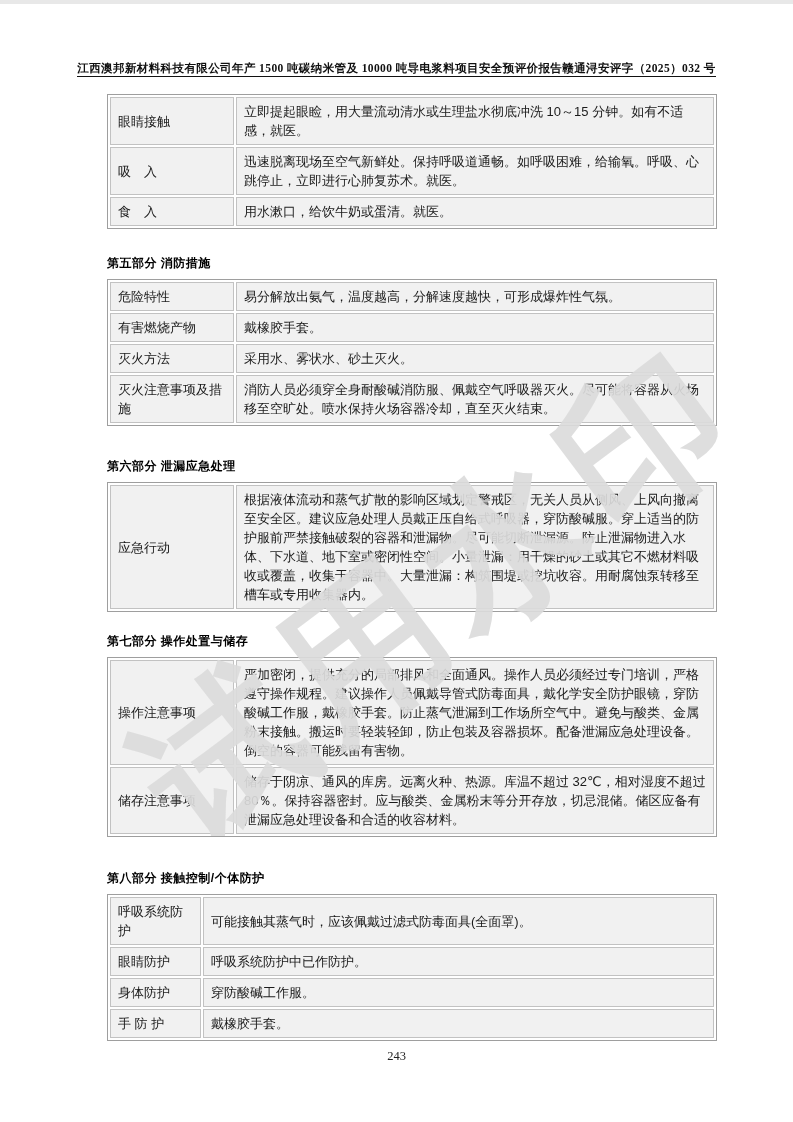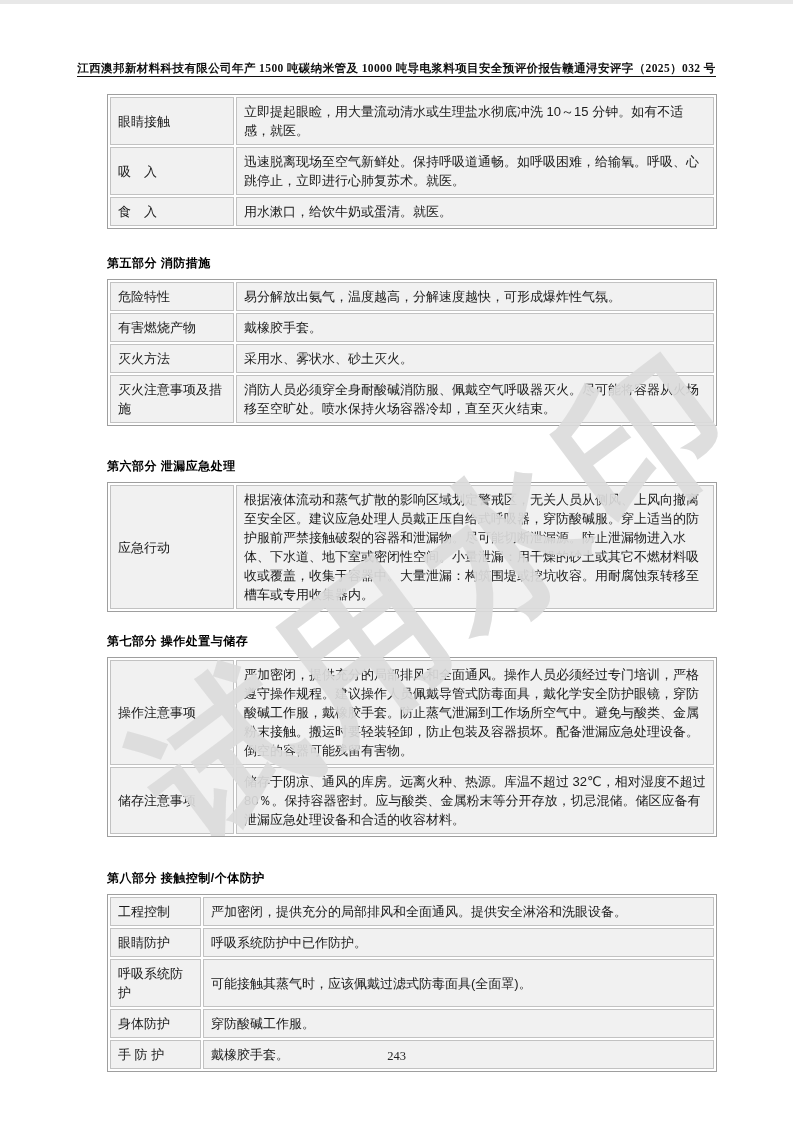--- a/index.html
+++ b/index.html
@@ -151,30 +151,26 @@
           <td class="label-cell">储存注意事项</td>
           <td>储存于阴凉、通风的库房。远离火种、热源。库温不超过 32℃，相对湿度不超过 80％。保持容器密封。应与酸类、金属粉末等分开存放，切忌混储。储区应备有泄漏应急处理设备和合适的收容材料。</td>
         </tr>
       </tbody>
     </table>
 
     <div class="section-heading mt-s8">第八部分 接触控制/个体防护</div>
     <table class="msds narrow">
       <tbody>
         <tr>
-          <td class="label-cell">工程控制</td>
-          <td>严加密闭，提供充分的局部排风和全面通风。提供安全淋浴和洗眼设备。</td>
+          <td class="label-cell">呼吸系统防护</td>
+          <td>可能接触其蒸气时，应该佩戴过滤式防毒面具(全面罩)。</td>
         </tr>
         <tr>
           <td class="label-cell">眼睛防护</td>
           <td>呼吸系统防护中已作防护。</td>
-        </tr>
-        <tr>
-          <td class="label-cell">呼吸系统防护</td>
-          <td>可能接触其蒸气时，应该佩戴过滤式防毒面具(全面罩)。</td>
         </tr>
         <tr>
           <td class="label-cell">身体防护</td>
           <td>穿防酸碱工作服。</td>
         </tr>
         <tr>
           <td class="label-cell">手 防 护</td>
           <td>戴橡胶手套。</td>
         </tr>
       </tbody>

